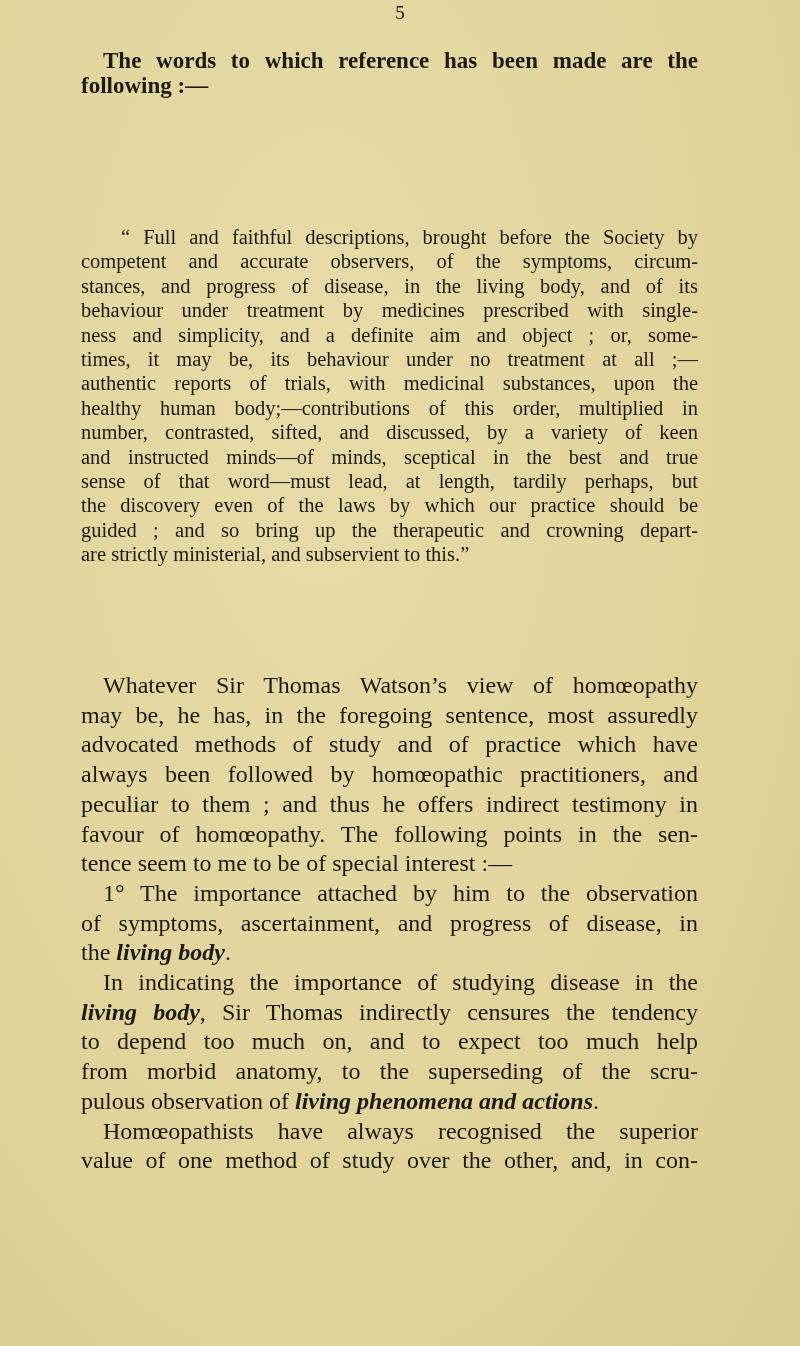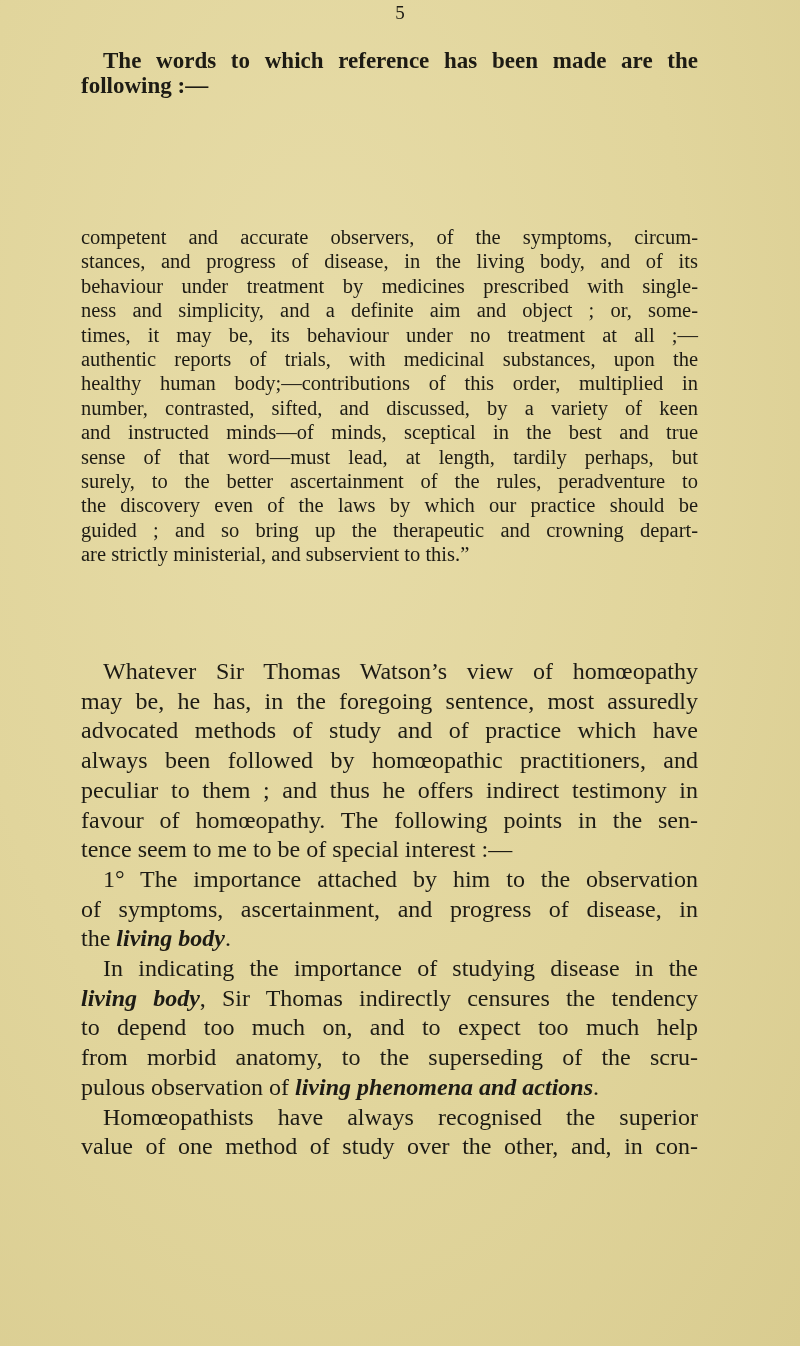--- a/index.html
+++ b/index.html
@@ -16,47 +16,47 @@
     font-size: 19px;
   }
   .block { position: absolute; left: 81px; width: 617px; }
   .line {
     display: block; white-space: nowrap; text-align: justify; text-align-last: justify;
     overflow: visible;
   }
   .line.last { text-align-last: left; }
   .intro { top: 48px; font-size: 23px; line-height: 25px; font-weight: bold; }
   .quote { top: 225px; font-size: 20.5px; line-height: 24.4px; }
-  .body2 { top: 657px; font-size: 24px; line-height: 29.7px; }
+  .body2 { top: 671px; font-size: 24px; line-height: 29.7px; }
   .indent { padding-left: 22px; }
   .indent-big { padding-left: 40px; }
   i { font-style: italic; font-weight: bold; }
 </style>
 </head>
 <body>
 
 <div class="page-num">5</div>
 
 <div class="block intro">
   <span class="line indent">The words to which reference has been made are the</span>
   <span class="line last">following :—</span>
 </div>
 
 <div class="block quote">
+  <span class="line indent-big">“ Full and faithful descriptions, brought before the Society by</span>
   <span class="line">competent and accurate observers, of the symptoms, circum-</span>
   <span class="line">stances, and progress of disease, in the living body, and of its</span>
   <span class="line">behaviour under treatment by medicines prescribed with single-</span>
   <span class="line">ness and simplicity, and a definite aim and object ; or, some-</span>
   <span class="line">times, it may be, its behaviour under no treatment at all ;—</span>
   <span class="line">authentic reports of trials, with medicinal substances, upon the</span>
   <span class="line">healthy human body;—contributions of this order, multiplied in</span>
   <span class="line">number, contrasted, sifted, and discussed, by a variety of keen</span>
   <span class="line">and instructed minds—of minds, sceptical in the best and true</span>
   <span class="line">sense of that word—must lead, at length, tardily perhaps, but</span>
-  <span class="line">surely, to the better ascertainment of the rules, peradventure to</span>
   <span class="line">the discovery even of the laws by which our practice should be</span>
   <span class="line">guided ; and so bring up the therapeutic and crowning depart-</span>
   <span class="line last">are strictly ministerial, and subservient to this.”</span>
 </div>
 
 <div class="block body2">
   <div>
     <span class="line indent">Whatever Sir Thomas Watson’s view of homœopathy</span>
     <span class="line">may be, he has, in the foregoing sentence, most assuredly</span>
     <span class="line">advocated methods of study and of practice which have</span>

